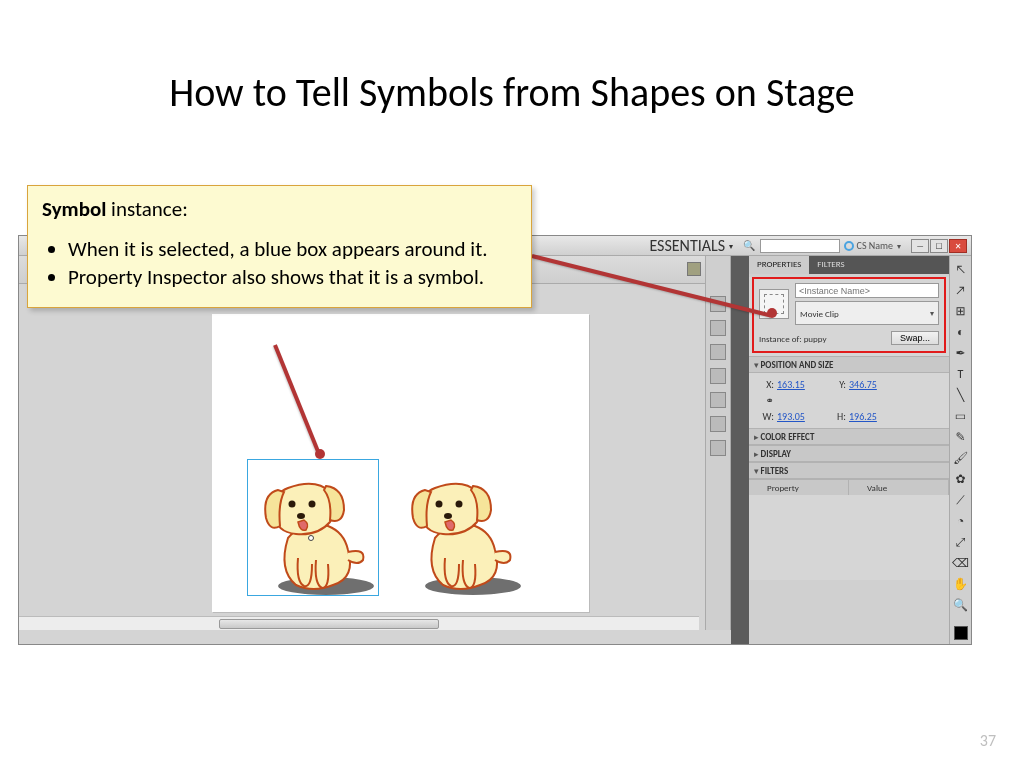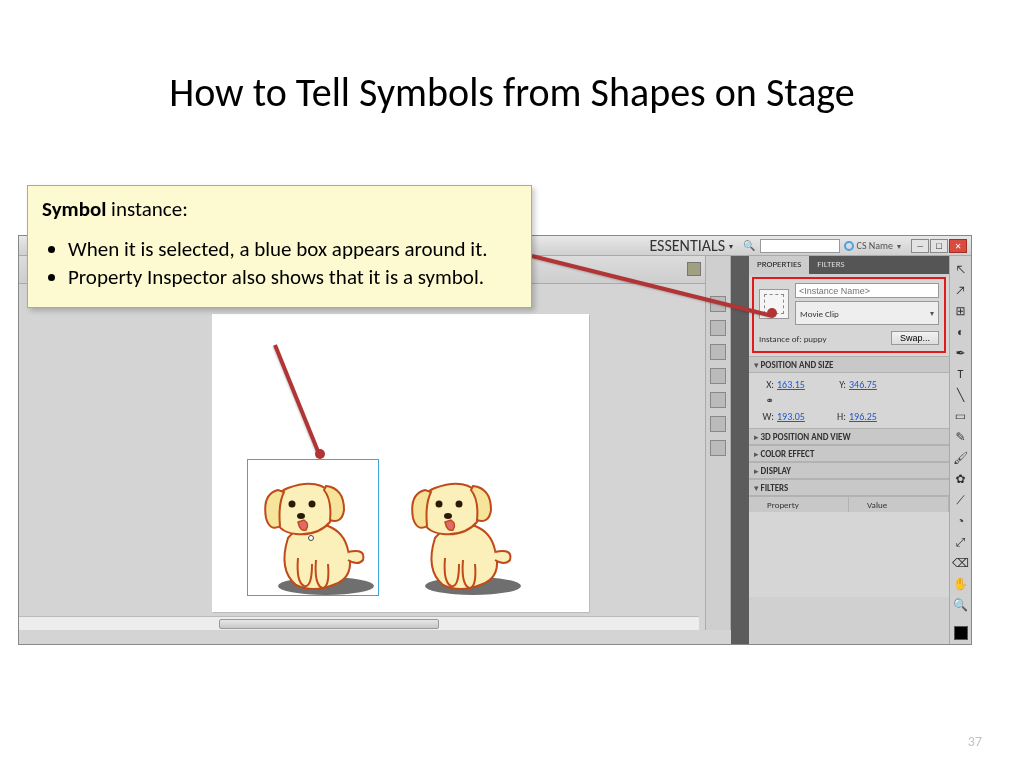--- a/index.html
+++ b/index.html
@@ -243,24 +243,24 @@
     background: #d0d0d0;
     border-left: 1px solid #aaa;
     display: flex; flex-direction: column; align-items: center; padding-top: 4px; gap: 3px;
   }
   .tool { width: 18px; height: 18px; display: flex; align-items: center; justify-content: center; font-size: 12px; color: #333; }
   .tool.sep { height: 6px; }
   .color-swatch { width: 14px; height: 14px; background: #000; border: 1px solid #555; }
 
   .page-number {
     position: absolute;
-    right: 42px;
+    right: 28px;
     bottom: 18px;
     color: #bfbfbf;
-    font-size: 14px;
+    font-size: 16px;
   }
 
   
   .puppy {
     position: absolute;
     width: 130px;
     height: 135px;
   }
   .puppy.left { left: 36px; top: 146px; }
   .puppy.right { left: 183px; top: 146px; }
@@ -435,21 +435,20 @@
         <span class="val">346.75</span>
         <span class="lock-cell" style="grid-column:1;">⚭</span>
         <span></span>
           <span></span>
           <span></span>
         <span class="lbl">W:</span>
         <span class="val">193.05</span>
         <span class="lbl">H:</span>
         <span class="val">196.25</span>
       </div>
-      <div class="section-hd">3D POSITION AND VIEW</div>
       <div class="section-hd">COLOR EFFECT</div>
       <div class="section-hd">DISPLAY</div>
       <div class="section-hd open">FILTERS</div>
       <div class="filters-table">
         <div class="col-hd">Property</div>
         <div class="col-hd">Value</div>
       </div>
       <div class="filters-blank"></div>
     </div>
   </div>

